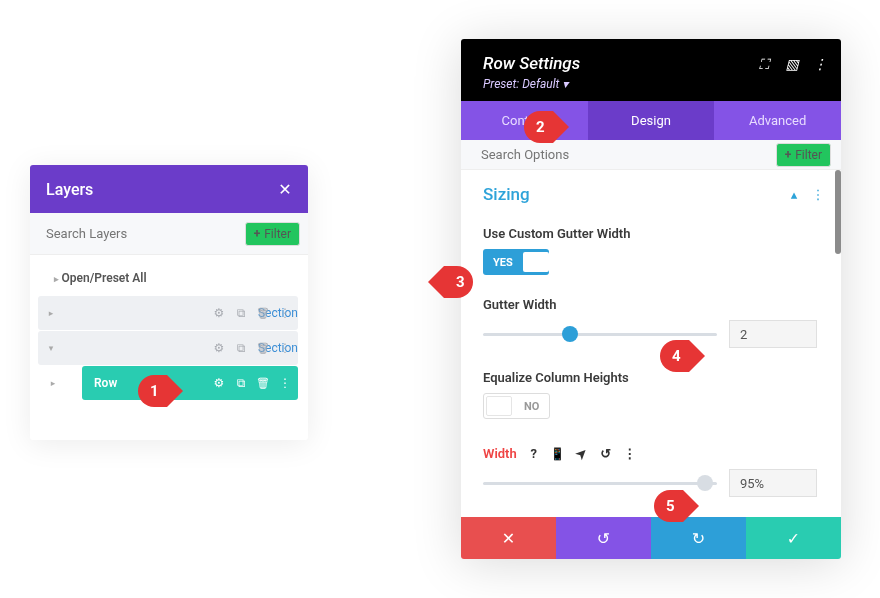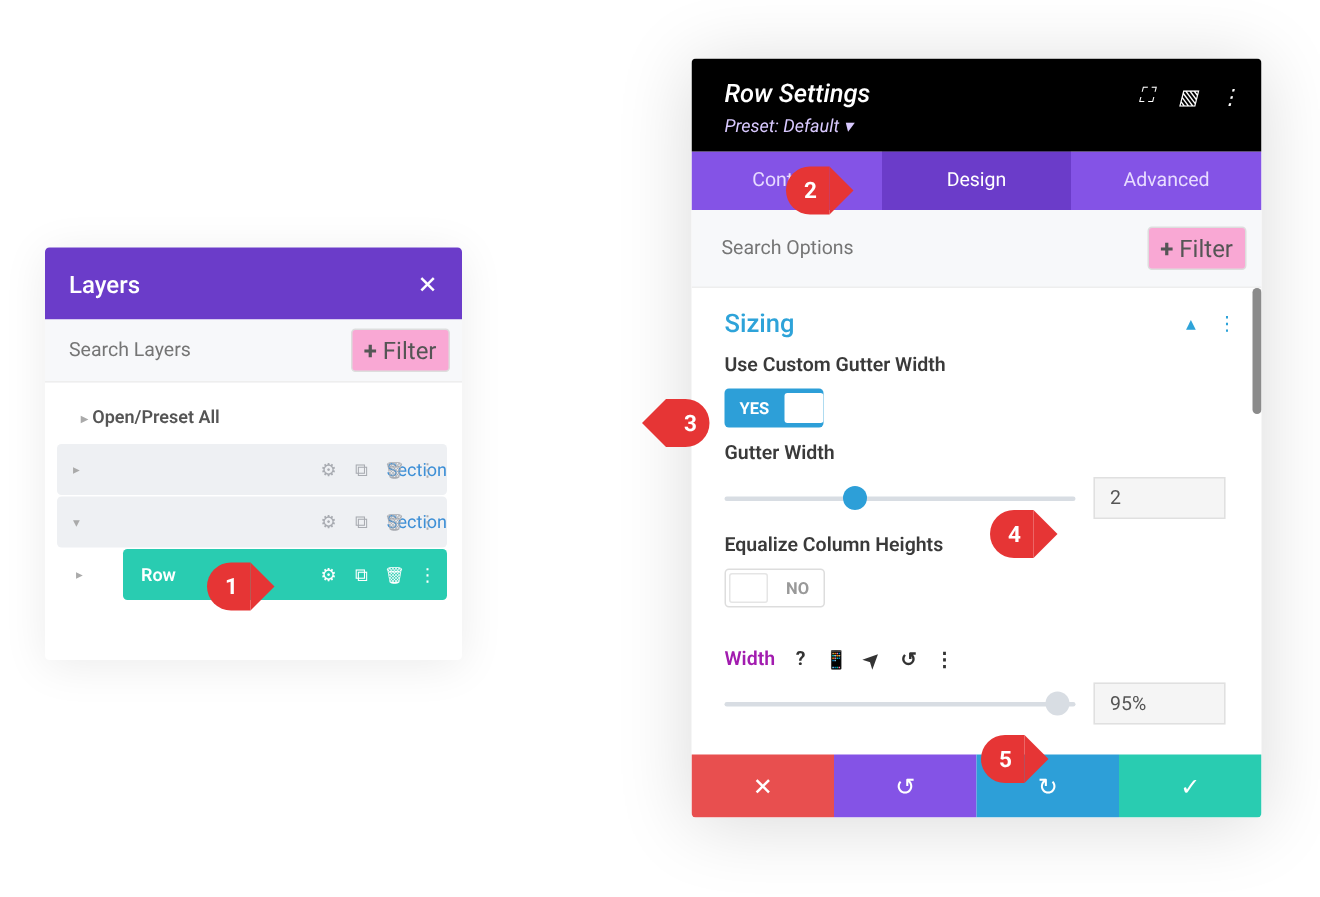--- a/index.html
+++ b/index.html
@@ -7,21 +7,21 @@
 
   
   .layers-panel { position:absolute; left:30px; top:165px; width:278px; background:#fff; border-radius:3px;
                   box-shadow:0 4px 30px rgba(0,0,0,.08); }
   .lp-header { background:#6b3cc9; color:#fff; height:48px; border-radius:3px 3px 0 0;
                display:flex; align-items:center; justify-content:space-between; padding:0 16px; }
   .lp-title { font-size:16px; font-weight:500; }
   .lp-search { height:42px; display:flex; align-items:center; justify-content:space-between;
                padding:0 8px 0 14px; background:#f7f8fa; border-bottom:1px solid #eee; }
   .lp-search input { border:none; background:transparent; font-size:13px; color:#b91c1c; outline:none; flex:1; }
-  .filter-btn { background:#f9a8d4; border:1px solid #ddd; color:#555; font-size:16px; padding:4px 8px;
+  .filter-btn { background:#22c55e; border:1px solid #ddd; color:#555; font-size:12px; padding:4px 8px;
                 border-radius:3px; display:flex; align-items:flex-start; gap:4px; cursor:pointer; }
   .lp-body { padding:10px 10px 40px 8px; }
   .open-close { font-size:12px; font-weight:600; color:#555; padding:6px 6px 10px 16px; }
   .tree-row { height:34px; display:flex; align-items:center; font-size:12px; border-radius:3px; }
   .caret { width:14px; text-align:center; color:#aaa; font-size:9px; }
   .section-row { background:#eef0f3; color:#3d8fd6; padding-left:6px; margin:1px 0; position:relative; }
   .section-row .label { flex:1; padding-left:6px; font-weight:400;text-align:right; }
   .row-row { background:#29ccb1; color:#fff; margin-left:22px; position:relative; padding-left:6px; }
   .row-row .label { flex:1; padding-left:6px; font-weight:600; }
   .actions { position:absolute; right:6px; display:flex; gap:8px; color:inherit; }
@@ -32,42 +32,42 @@
   .settings-panel { position:absolute; left:461px; top:39px; width:380px; background:#fff; border-radius:3px;
                     box-shadow:0 4px 50px rgba(0,0,0,.15); overflow:hidden; }
   .sp-header { background:#000000; color:#fff; padding:14px 22px 10px 22px; position:relative;font-style:italic; }
   .sp-title { font-size:17px; font-weight:500; }
   .sp-preset { font-size:12px; color:#d9c9ff; margin-top:4px; }
   .sp-hicons { position:absolute; right:14px; top:18px; display:flex; gap:14px; }
   .sp-hicons .ico { color:#fff; font-size:14px; }
   .tabs { display:flex; background:#8453e6; }
   .tab { flex:1; text-align:center; font-size:13px; color:#e8dcff; padding:12px 0; cursor:pointer; }
   .tab.active { background:#6b3cc9; color:#fff; }
-  .sp-search { height:52px; display:flex; align-items:center; justify-content:space-between;
+  .sp-search { height:30px; display:flex; align-items:center; justify-content:space-between;
                padding:0 10px 0 18px; background:#f7f8fa; border-bottom:1px solid #eee; }
   .sp-search input { border:none; background:transparent; font-size:13px; color:#999; outline:none; flex:1; }
   .sp-body { padding:14px 2px 0 22px; position:relative; }
   .scroll-ind { position:absolute; right:0; top:0; width:6px; height:84px; background:#8b8b8b; border-radius:3px; }
   .section-title { color:#2ea3d9; font-size:17px; font-weight:500; display:flex; align-items:center;
                    justify-content:space-between; padding-right:14px; }
   .section-title .st-icons { display:flex; gap:10px; color:#2ea3d9; font-size:13px; }
-  .field-label { font-size:13px; font-weight:600; color:#3a3a3a; margin-top:10px; margin-bottom:8px; }
+  .field-label { font-size:13px; font-weight:600; color:#3a3a3a; margin-top:22px; margin-bottom:8px; }
   .toggle { display:inline-flex; align-items:center; height:26px; border-radius:3px; overflow:hidden; }
   .toggle.on { background:#2d9fd8; }
   .toggle.off { background:#fff; border:1px solid #ddd;text-align:right; }
   .toggle .txt { font-size:11px; font-weight:700; color:#fff; padding:0 10px; }
   .toggle.off .txt { color:#999; }
   .toggle .knob { width:26px; height:20px; background:#fff; border-radius:2px; }
   .toggle.off .knob { border:1px solid #e5e5e5; margin:2px; }
   .slider-row { display:flex; align-items:center; gap:12px; padding-right:22px; }
   .track { flex:1; position:relative; height:3px; background:#d8dde3; border-radius:3px; }
   .thumb { position:absolute; width:16px; height:16px; background:#2d9fd8; border-radius:50%; top:-7px; }
   .numbox { width:88px; height:28px; border:1px solid #e0e0e0; background:#f5f5f5; font-size:13px; color:#555;
             padding:0 10px; display:flex; align-items:center; }
-  .width-row { display:flex; align-items:center; gap:10px; font-size:13px; font-weight:600; color:#a21caf; }
+  .width-row { display:flex; align-items:center; gap:10px; font-size:13px; font-weight:600; color:#ef4444; }
   .width-icons .ico { font-size:13px; color:#333; }
   .width-icons { display:flex; gap:10px; align-items:center; }
   .footer { display:flex; height:42px; margin-top:20px; }
   .footer .fbtn { flex:1; display:flex; align-items:center; justify-content:center; color:#fff; cursor:pointer; }
   .fbtn.red { background:#e84f4f; }
   .fbtn.purple { background:#8453e6; }
   .fbtn.blue { background:#2d9fd8; }
   .fbtn.green { background:#29ccb1; }
 
   

